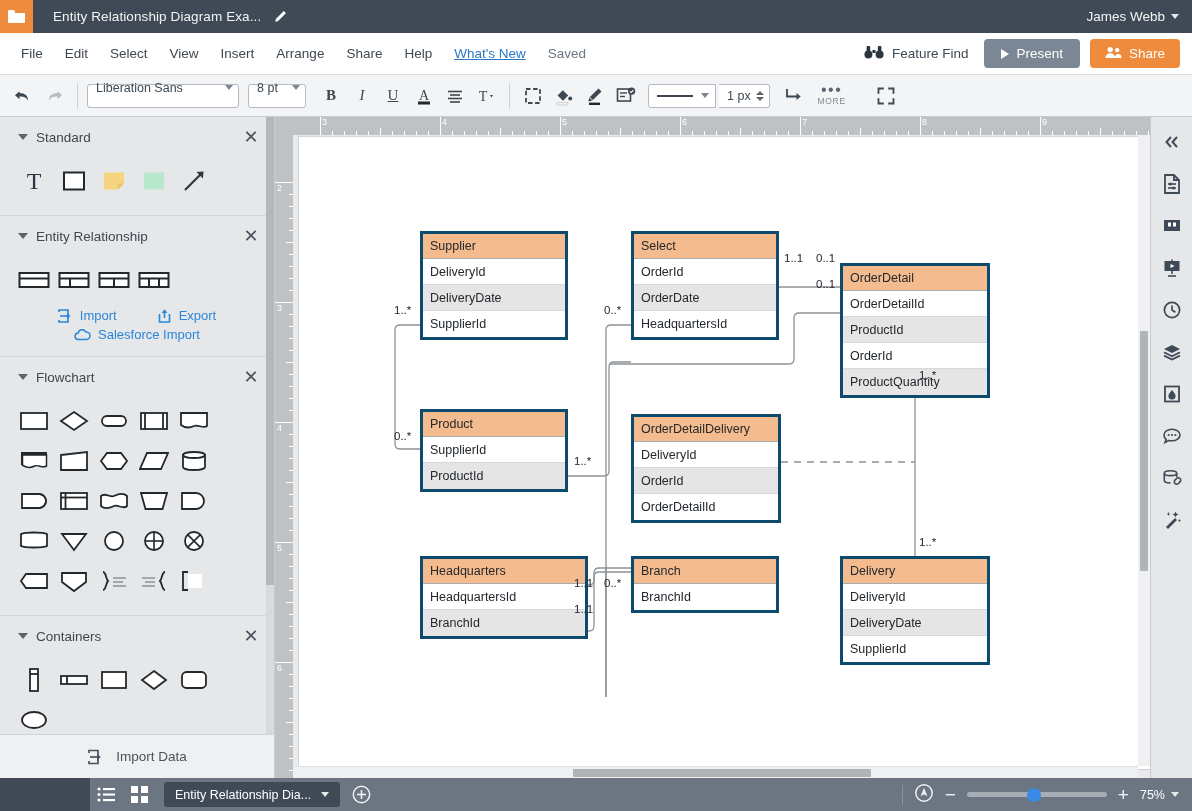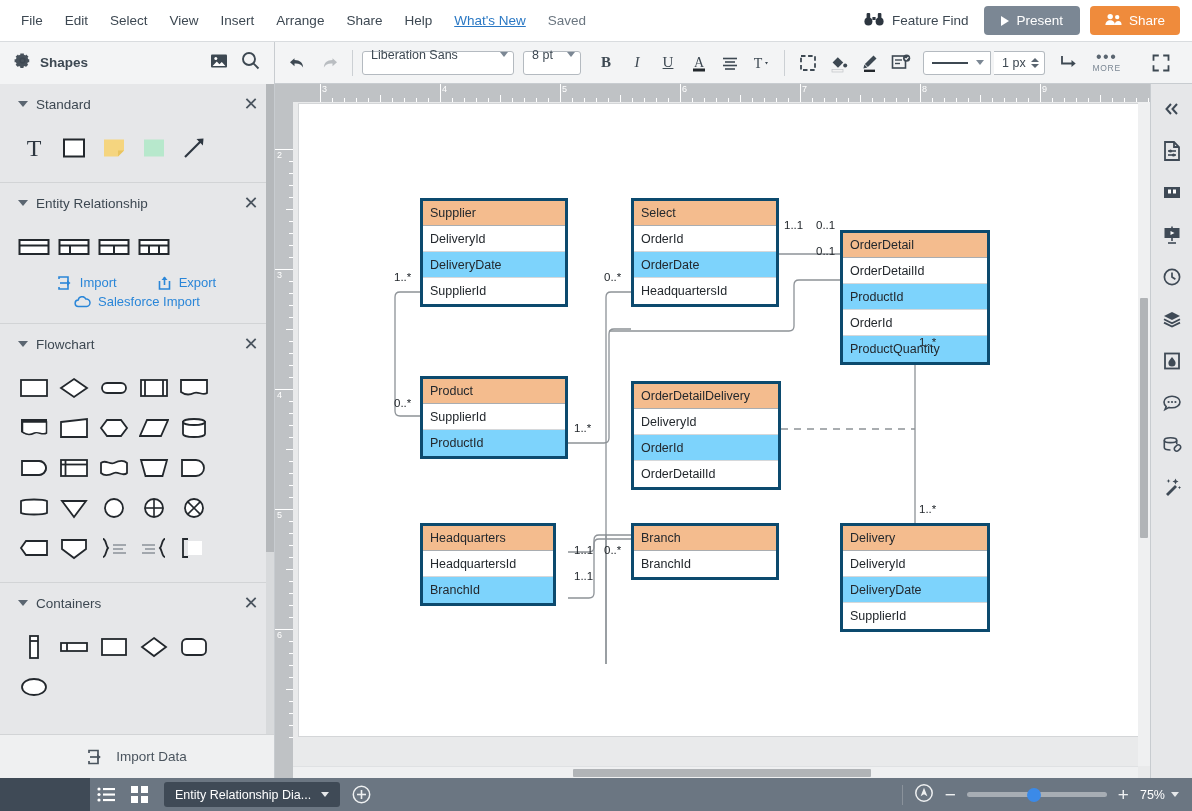--- a/index.html
+++ b/index.html
@@ -182,21 +182,21 @@
   
   .entity { position: absolute; border: 3px solid #0c4a6e; background: #fff; }
   .entity .ehead {
     background: #f4bc8e; font-size: 12.5px; color: #23282d; padding: 5px 7px;
     border-bottom: 1px solid #a9adb1; height: 25px; line-height: 15px;
   }
   .entity .erow {
     font-size: 12.5px; color: #23282d; padding: 5px 7px; height: 26px; line-height: 16px;
     border-bottom: 1px solid #d6d8da; background: #fff;
   }
-  .entity .erow.alt { background: #7dd3fc; }
+  .entity .erow.alt { background: #e5e5e5; }
   .entity .erow:last-child { border-bottom: none; }
   .card-lbl { position: absolute; font-size: 11.5px; color: #23282d; white-space: nowrap; }
 
   
   .rightrail {
     width: 42px; flex: 0 0 42px; background: #e6e7e9; border-left: 1px solid #c8ccd0;
     display: flex; flex-direction: column; align-items: center; padding-top: 8px; gap: 8px;
   }
   .rail-btn {
     width: 34px; height: 34px; display: flex; align-items: center; justify-content: center;
@@ -220,20 +220,36 @@
   .zoom-track { width: 140px; height: 5px; background: #a7adb4; border-radius: 3px; position: relative; }
   .zoom-knob { position: absolute; left: 60px; top: -4.5px; width: 14px; height: 14px; border-radius: 50%; background: #3b8ae8; }
   .zoom-pct { font-size: 12.5px; display: flex; align-items: center; gap: 6px; cursor: pointer; }
   .plus-ic, .minus-ic { font-size: 19px; line-height: 1; cursor: pointer; color: #eef0f1; }
 </style>
 </head>
 <body>
 
 <div id="app">
 
+  <div class="titlebar">
+    <div class="folder-chip">
+      <span class="folder-glyph"></span>
+    </div>
+    <span class="doc-title">Entity Relationship Diagram Exa...</span>
+    <span class="pencil-icon">
+      <svg width="16" height="16" viewBox="0 0 16 16">
+          <path d="M11.8 2.1l2.1 2.1-8 8-2.6.5.5-2.6z" fill="#fff"></path>
+        </svg>
+    </span>
+    <div class="title-spacer"></div>
+    <div class="user-menu">
+      <span>James Webb</span>
+      <span class="caret-down"></span>
+    </div>
+  </div>
 
   <div class="menubar">
     <div class="menu-item">File</div>
     <div class="menu-item">Edit</div>
     <div class="menu-item">Select</div>
     <div class="menu-item">View</div>
     <div class="menu-item">Insert</div>
     <div class="menu-item">Arrange</div>
     <div class="menu-item">Share</div>
     <div class="menu-item">Help</div>
@@ -265,44 +281,20 @@
             <path d="M0.4 12c0-3 2.2-4.7 4.8-4.7S10 9 10 12z" fill="#fff"></path>
             <path d="M9.8 12c0-2.4 1.4-4 3.6-4 2 0 3.2 1.6 3.2 4z" fill="#fff"></path>
           </svg>
         </span>
         <span>Share</span>
       </div>
     </div>
   </div>
 
   <div class="toolbar">
-    <div class="shapes-header">
-      <span>
-        <svg width="17" height="17" viewBox="0 0 20 20">
-          <path fill="#3d4852" d="M10 6.3a3.7 3.7 0 100 7.4 3.7 3.7 0 000-7.4zm0 5.6a1.9 1.9 0 110-3.8 1.9 1.9 0 010 3.8z"></path>
-          <path fill="#3d4852" d="M18.3 8.4h-1.6a7 7 0 00-.7-1.7l1.1-1.1-2.7-2.7-1.1 1.1a7 7 0 00-1.7-.7V1.7H7.4v1.6c-.6.2-1.2.4-1.7.7L4.6 2.9 1.9 5.6l1.1 1.1a7 7 0 00-.7 1.7H.7v3.8h1.6c.2.6.4 1.2.7 1.7l-1.1 1.1 2.7 2.7 1.1-1.1c.5.3 1.1.5 1.7.7v1.6h3.8v-1.6c.6-.2 1.2-.4 1.7-.7l1.1 1.1 2.7-2.7-1.1-1.1c.3-.5.5-1.1.7-1.7h1.6V8.4z" opacity=".95"></path>
-        </svg>
-      </span>
-      <span class="shapes-label">Shapes</span>
-      <span class="shapes-header-right">
-        <span>
-          <svg width="18" height="16" viewBox="0 0 18 16">
-            <rect x="1" y="1.5" width="16" height="13" rx="1" fill="#3d4852"></rect>
-            <circle cx="5.8" cy="5.6" r="1.5" fill="#fff"></circle>
-            <path d="M2.6 13l4.2-4.6 2.6 2.8 2.4-2.2 3.6 4z" fill="#fff"></path>
-          </svg>
-        </span>
-        <span>
-          <svg width="19" height="19" viewBox="0 0 19 19">
-            <circle cx="8" cy="8" r="6" fill="none" stroke="#3d4852" stroke-width="1.9"></circle>
-            <line x1="12.4" y1="12.4" x2="17.5" y2="17.5" stroke="#3d4852" stroke-width="1.9"></line>
-          </svg>
-        </span>
-      </span>
-    </div>
 
     <div class="tb-group">
       <div class="tb-btn">
         <svg width="20" height="16" viewBox="0 0 20 16">
           <path d="M6.5 3.2L2 7.2l4.5 4V8.6c4.5-.3 7 1.1 8.6 4-.2-4.8-3-7.2-8.6-7.5z" fill="#3d4852"></path>
         </svg>
       </div>
       <div class="tb-btn">
         <svg width="20" height="16" viewBox="0 0 20 16">
           <path d="M13.5 3.2L18 7.2l-4.5 4V8.6c-4.5-.3-7 1.1-8.6 4 .2-4.8 3-7.2 8.6-7.5z" fill="#b9bdc1"></path>
@@ -934,21 +926,21 @@
                 <div class="ehead">Product</div>
                 <div class="erow">SupplierId</div>
                 <div class="erow alt">ProductId</div>
               </div>
               <div class="entity" style="left: 332px; top: 277px; width: 150px;">
                 <div class="ehead">OrderDetailDelivery</div>
                 <div class="erow">DeliveryId</div>
                 <div class="erow alt">OrderId</div>
                 <div class="erow">OrderDetailId</div>
               </div>
-              <div class="entity" style="left: 121px; top: 419px; width: 136px;">
+              <div class="entity" style="left: 121px; top: 419px; width: 168px;">
                 <div class="ehead">Headquarters</div>
                 <div class="erow">HeadquartersId</div>
                 <div class="erow alt">BranchId</div>
               </div>
               <div class="entity" style="left: 332px; top: 419px; width: 148px;">
                 <div class="ehead">Branch</div>
                 <div class="erow">BranchId</div>
               </div>
               <div class="entity" style="left: 541px; top: 419px; width: 150px;">
                 <div class="ehead">Delivery</div>

